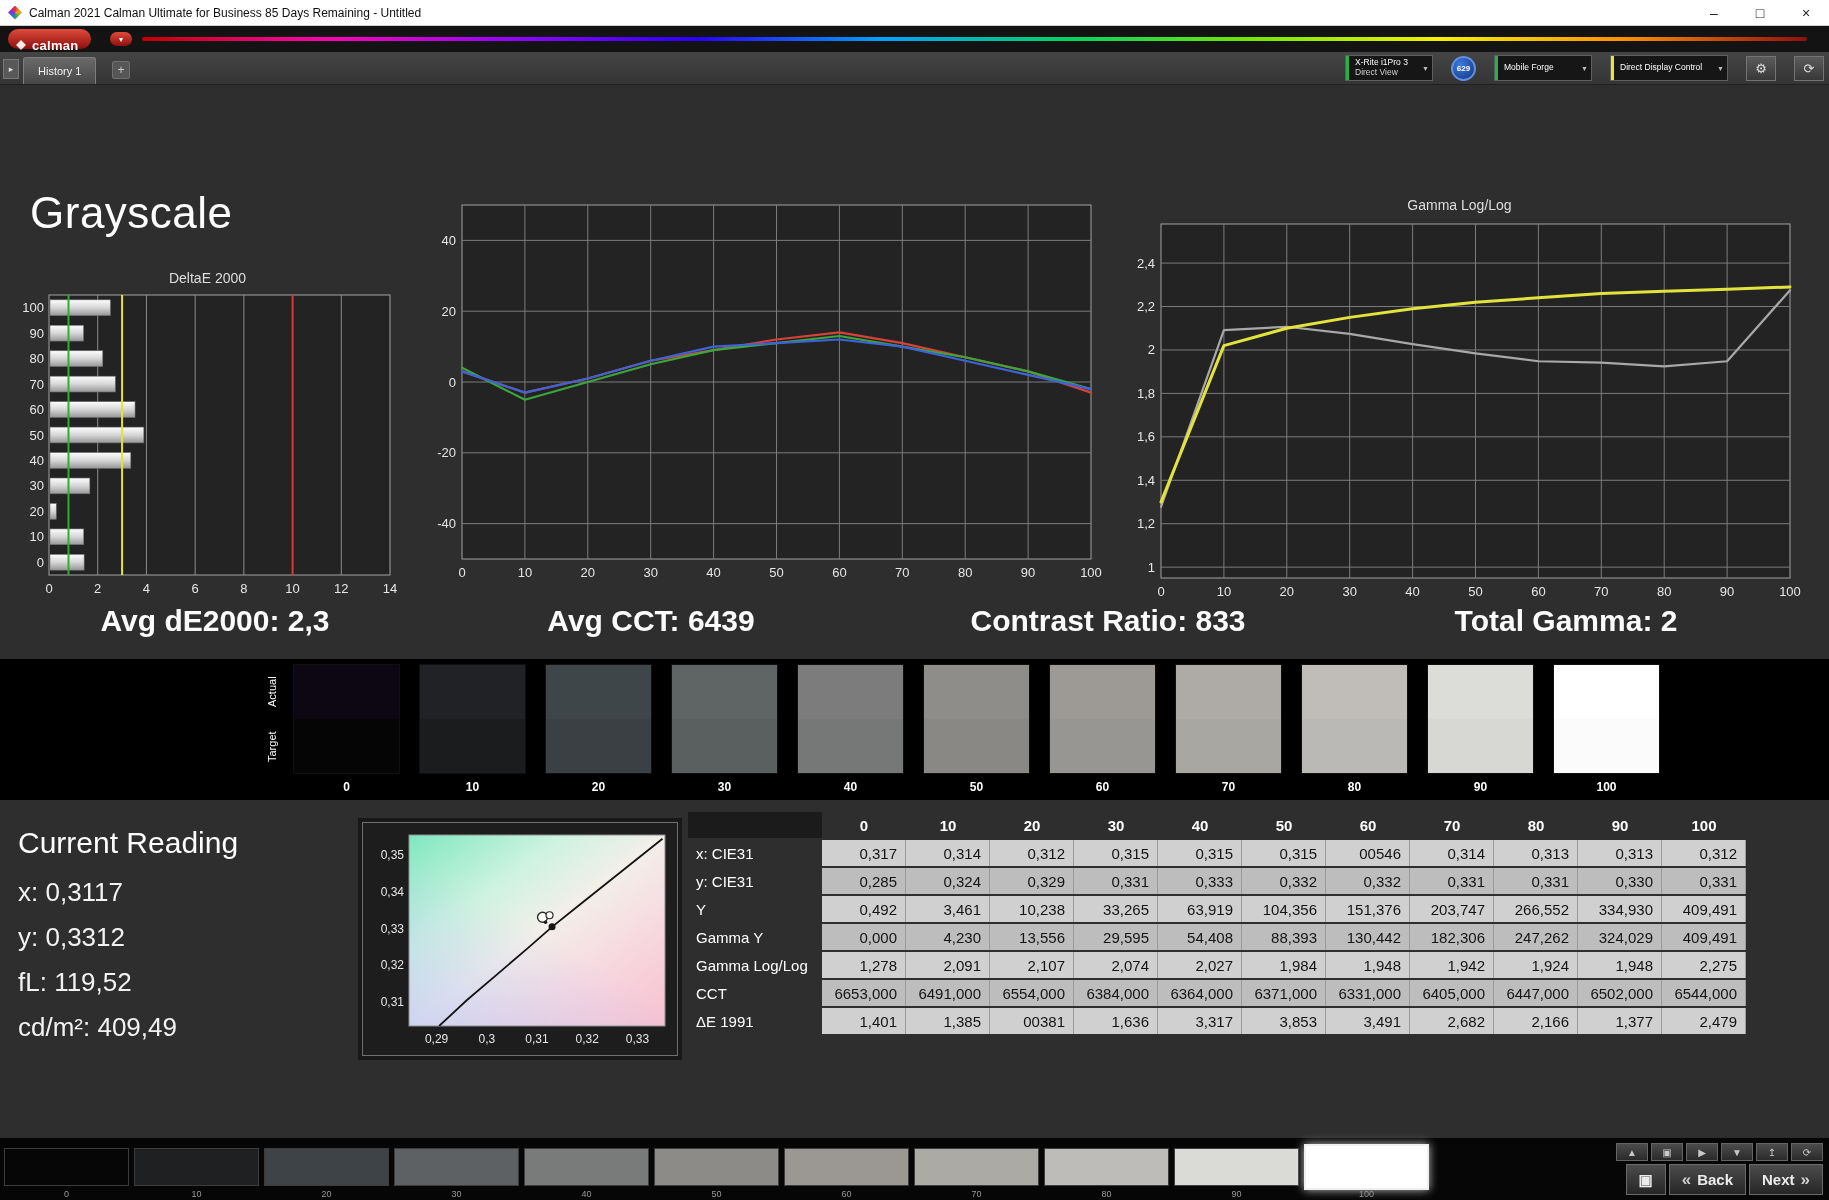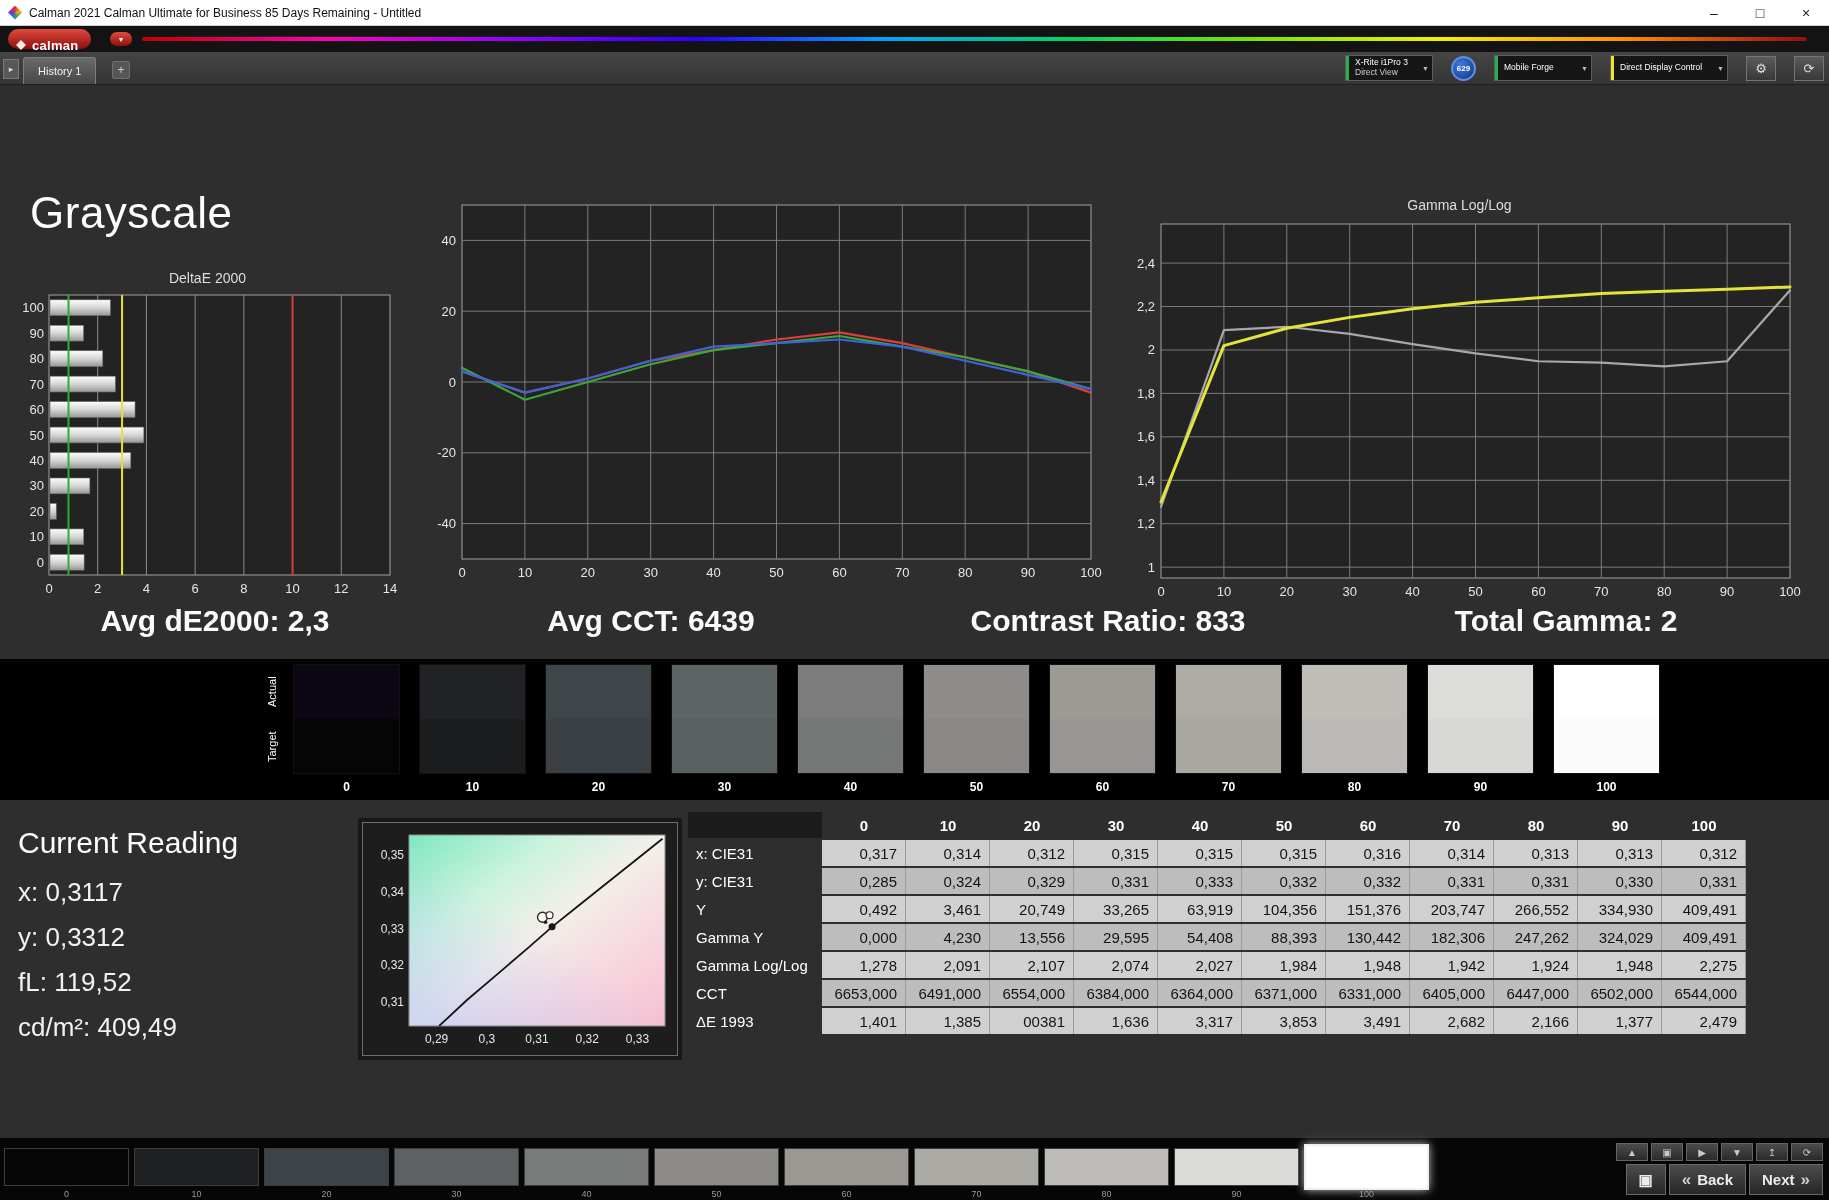--- a/index.html
+++ b/index.html
@@ -444,21 +444,21 @@
     </thead>
   <tbody id="rtable-body">
       <tr class="odd">
         <th>x: CIE31</th>
         <td>0,317</td>
         <td>0,314</td>
         <td>0,312</td>
         <td>0,315</td>
         <td>0,315</td>
         <td>0,315</td>
-        <td>0,316</td>
+        <td>00546</td>
         <td>0,314</td>
         <td>0,313</td>
         <td>0,313</td>
         <td>0,312</td>
       </tr>
       <tr class="even">
         <th>y: CIE31</th>
         <td>0,285</td>
         <td>0,324</td>
         <td>0,329</td>
@@ -468,21 +468,21 @@
         <td>0,332</td>
         <td>0,331</td>
         <td>0,331</td>
         <td>0,330</td>
         <td>0,331</td>
       </tr>
       <tr class="odd">
         <th>Y</th>
         <td>0,492</td>
         <td>3,461</td>
-        <td>20,749</td>
+        <td>10,238</td>
         <td>33,265</td>
         <td>63,919</td>
         <td>104,356</td>
         <td>151,376</td>
         <td>203,747</td>
         <td>266,552</td>
         <td>334,930</td>
         <td>409,491</td>
       </tr>
       <tr class="even">
@@ -521,21 +521,21 @@
         <td>6384,000</td>
         <td>6364,000</td>
         <td>6371,000</td>
         <td>6331,000</td>
         <td>6405,000</td>
         <td>6447,000</td>
         <td>6502,000</td>
         <td>6544,000</td>
       </tr>
       <tr class="odd">
-        <th>ΔE 1993</th>
+        <th>ΔE 1991</th>
         <td>1,401</td>
         <td>1,385</td>
         <td>00381</td>
         <td>1,636</td>
         <td>3,317</td>
         <td>3,853</td>
         <td>3,491</td>
         <td>2,682</td>
         <td>2,166</td>
         <td>1,377</td>

